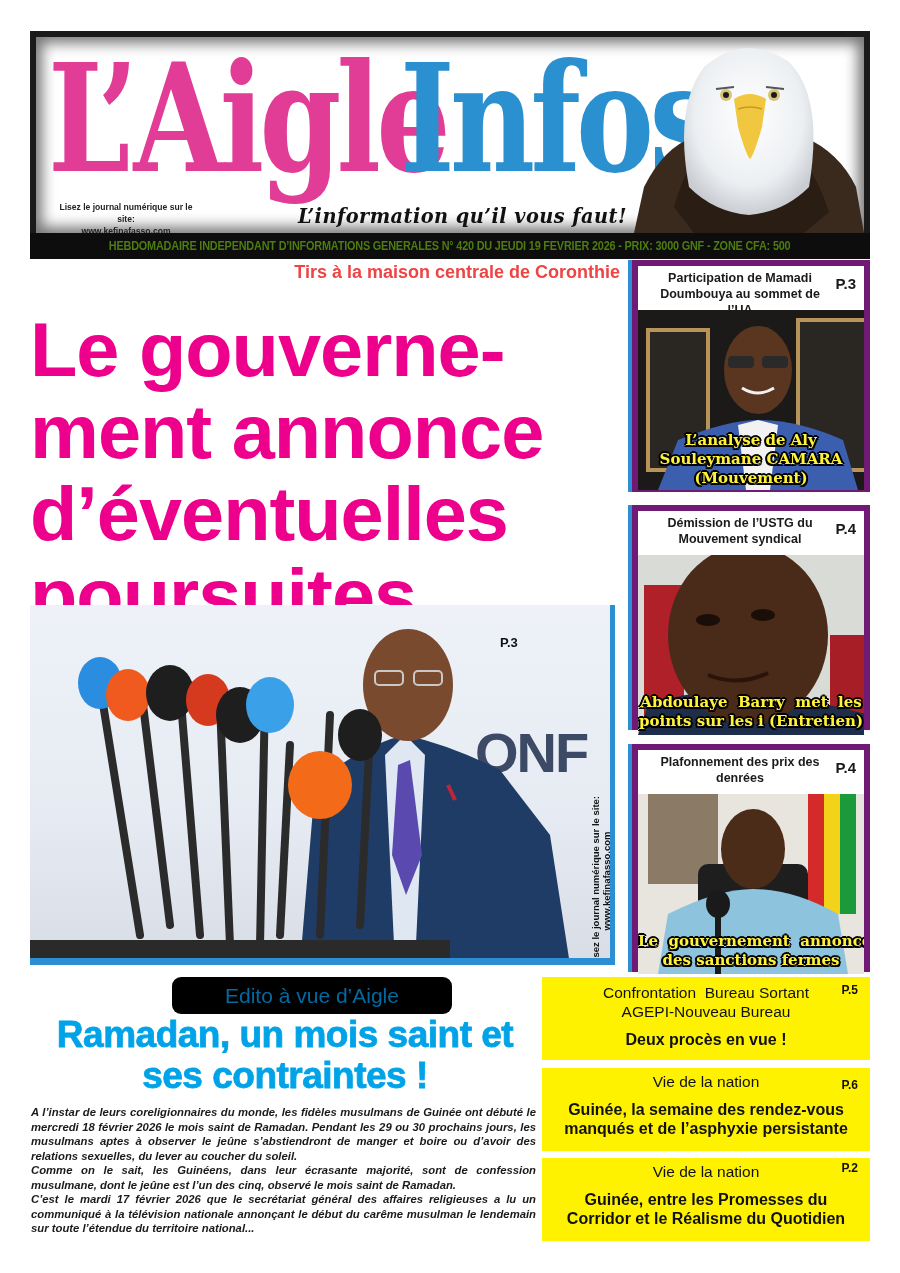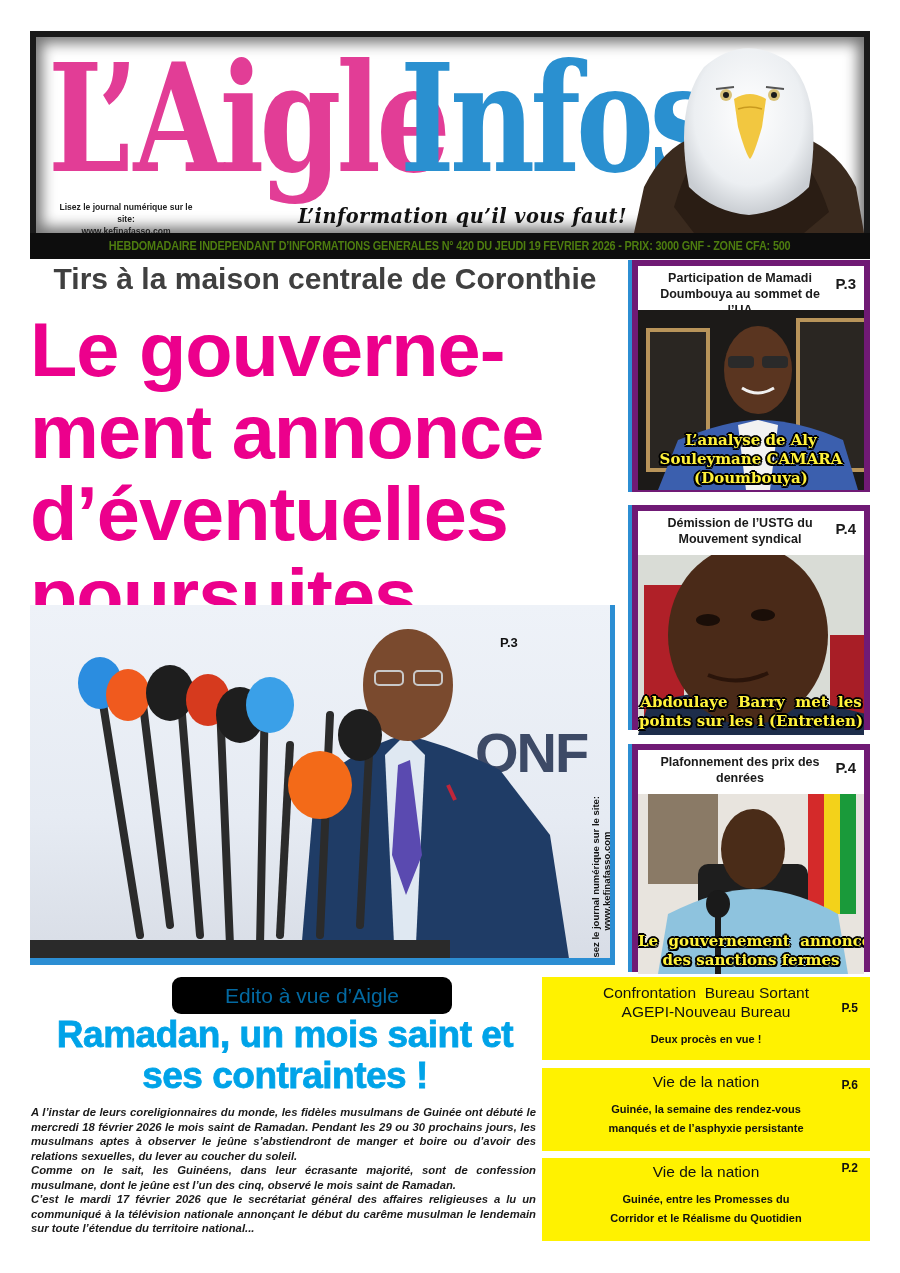--- a/index.html
+++ b/index.html
@@ -31,22 +31,22 @@
   #eagle { position: absolute; right: 0; top: 0; width: 230px; height: 196px; }
 
   #dateline {
     position: absolute; left: 0; bottom: 0; width: 840px; height: 26px; background: #0d0d0d;
     color: #4d7c0f; font-weight: bold; font-size: 12px; line-height: 26px; text-align: center; white-space: nowrap;
     letter-spacing: -0.2px;
   }
   #dateline span { display: inline-block; transform: scaleX(0.905); transform-origin: center; }
 
   
-  #kicker { position: absolute; left: 30px; top: 262px; width: 590px; text-align: center;
-    font-size: 30px; font-weight: bold; color: #404040; }
+  #kicker { position: absolute; left: 30px; top: 262px; width: 590px; text-align: right;
+    font-size: 18px; font-weight: bold; color: #ef4444; }
   #headline { position: absolute; left: 30px; top: 309px; width: 600px;
     font-size: 76px; font-weight: bold; color: #ec008c; line-height: 82px; letter-spacing: -1px; }
   #headline div { white-space: nowrap; transform: scaleX(1.02); transform-origin: left; }
 
   #lead-photo {
     position: absolute; left: 30px; top: 605px; width: 585px; height: 360px;
     background: linear-gradient(180deg,#eef2f8 0%, #e6ebf3 60%, #d8dde6 100%);
     border-bottom: 7px solid #2c8ed3; border-right: 5px solid #2c8ed3; overflow: hidden;
   }
   #lead-photo .page-ref { position: absolute; left: 470px; top: 30px; font-size: 13px; font-weight: bold; color: #111; }
@@ -77,23 +77,23 @@
   #edito-title { position: absolute; left: 30px; top: 1014px; width: 510px; text-align: center;
     font-size: 37px; font-weight: bold; color: #00a3e8; line-height: 41px; letter-spacing: -0.5px;
     -webkit-text-stroke: 0.8px #00a3e8; }
   #edito-body { position: absolute; left: 31px; top: 1105px; width: 505px;
     font-size: 11.3px; font-style: italic; font-weight: bold; line-height: 14.5px; color: #1a1a1a; text-align: justify; }
 
   
   .teaser { position: absolute; left: 542px; width: 328px; background: #fff200; text-align: center; color: #111; }
   .teaser .pg { position: absolute; right: 12px; font-size: 12px; font-weight: bold; }
   .teaser .rubric { font-size: 15.5px; line-height: 19px; }
-  .teaser .title { font-size: 11px; font-weight: bold; line-height: 19px; }
+  .teaser .title { font-size: 16px; font-weight: bold; line-height: 19px; }
   #teaser-1 { top: 977px; height: 83px; padding-top: 6px; }
-  #teaser-1 .pg { top: 24px; }
+  #teaser-1 .pg { top: 6px; }
   #teaser-1 .title { margin-top: 9px; }
   #teaser-2 { top: 1068px; height: 83px; padding-top: 4px; }
   #teaser-2 .pg { top: 10px; }
   #teaser-2 .title { margin-top: 9px; }
   #teaser-3 { top: 1158px; height: 83px; padding-top: 4px; }
   #teaser-3 .pg { top: 3px; }
   #teaser-3 .title { margin-top: 9px; }
 </style>
 </head>
 <body>
@@ -192,21 +192,21 @@
       <path d="M20 180 L40 130 Q90 110 120 110 Q160 110 205 130 L220 180 Z" fill="#3b5fae"></path>
       <path d="M100 115 L120 110 L140 115 L132 180 L108 180 Z" fill="#f2f2f2"></path>
       <ellipse cx="120" cy="60" rx="34" ry="44" fill="#5a3520"></ellipse>
       <rect x="90" y="46" width="26" height="12" rx="4" fill="#2a2a2a"></rect>
         <rect x="124" y="46" width="26" height="12" rx="4" fill="#2a2a2a"></rect>
       <path d="M104 78 Q120 88 136 78" stroke="#f0f0f0" stroke-width="3" fill="none"></path>
     </svg>
     <div class="overlay">
       <div>L’analyse de Aly</div>
       <div>Souleymane CAMARA</div>
-      <div>(Doumbouya)</div>
+      <div>(Mouvement)</div>
     </div>
   </div>
 </div>
 
 <div id="card-2" class="side-card">
   <div class="cap">
     <span>Démission de l’USTG du Mouvement syndical</span>
     <span class="pg">P.4</span>
   </div>
   <div class="photo">

